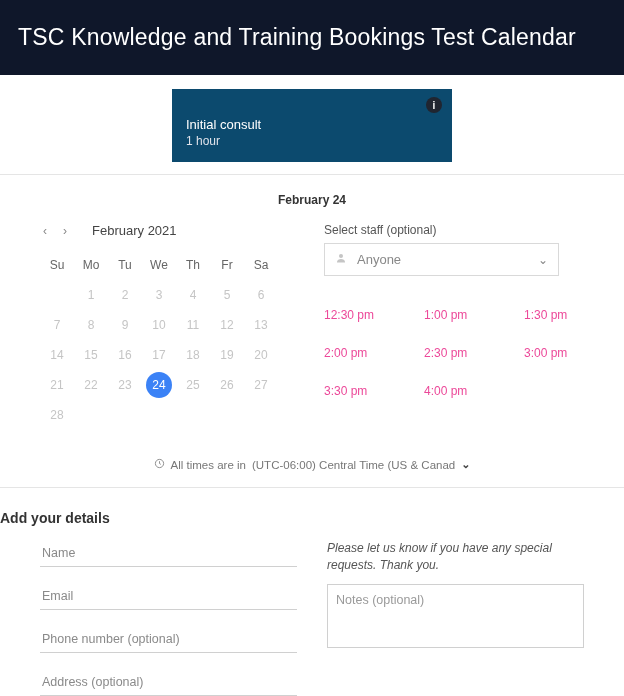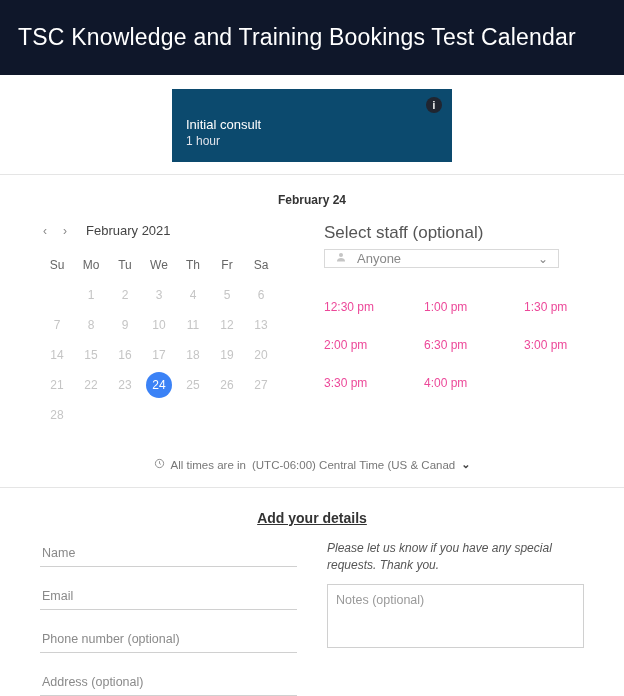--- a/index.html
+++ b/index.html
@@ -43,44 +43,44 @@
   .section-divider { border-top: 1px solid #e5e5e5; }
 
   .date-heading { text-align: center; font-weight: 600; font-size: 12px; color: #333; padding: 18px 0 10px 0; }
 
   .booking-row { display: flex; padding: 6px 20px 10px 40px; }
   .cal-col { width: 260px; }
   .slot-col { flex: 1; padding-left: 30px; }
 
   .cal-nav { display: flex; align-items: center; gap: 10px; margin-bottom: 12px; }
   .cal-nav .arrow { color: #888; font-size: 12px; cursor: pointer; width: 10px; text-align: center; }
-  .cal-nav .month-label { font-size: 13px; color: #444; margin-left: 6px; }
+  .cal-nav .month-label { font-size: 13px; color: #444; margin-left: 12px; }
 
   .cal-grid { }
   .cal-head, .cal-row { display: flex; }
   .cal-cell {
     width: 34px; height: 30px;
     display: flex; align-items: center; justify-content: center;
     font-size: 12px; color: #c5c5c5;
     cursor: default;
   }
   .cal-head .cal-cell { color: #666; font-size: 12px; }
   .cal-cell.avail { cursor: pointer; }
   .cal-cell.selected {
     background: #3b82f6;
     color: #fff;
     border-radius: 50%;
     width: 26px; height: 26px;
     margin: 2px 4px;
   }
 
-  .staff-label { font-size: 17px; color: #555; margin-bottom: 6px; }
+  .staff-label { font-size: 12px; color: #555; margin-bottom: 6px; }
   .staff-select {
     border: 1px solid #d9d9d9;
-    padding: 1px 10px;
+    padding: 8px 10px;
     display: flex; align-items: center;
     width: 235px;
     color: #888;
     font-size: 13px;
     cursor: pointer;
     margin-bottom: 28px;
   }
   .staff-select .person-icon { margin-right: 10px; color: #bfbfbf; }
   .staff-select .chev { margin-left: auto; color: #888; font-size: 12px; }
 
@@ -99,21 +99,21 @@
     color: #777;
     padding: 18px 0 16px 0;
     display: flex;
     justify-content: center;
     align-items: center;
     gap: 6px;
   }
   .tz-row .clock { font-size: 11px; }
   .tz-row .chev2 { font-size: 11px; font-weight: bold; color: #444; }
 
-  .details-heading { text-align: center; font-weight: 600; font-size: 14px; color: #333; padding: 22px 0 14px 0; text-decoration: underline; }
+  .details-heading { font-weight: 600; font-size: 14px; color: #333; padding: 22px 0 14px 0; }
 
   .details-row { display: flex; padding: 0 40px 20px 40px; gap: 30px; }
   .left-inputs { flex: 1; display: flex; flex-direction: column; gap: 16px; }
   .text-input {
     border: none;
     border-bottom: 1px solid #d0d0d0;
     padding: 6px 2px;
     font-size: 12.5px;
     color: #444;
     background: transparent;
@@ -233,21 +233,21 @@
         </span>
         <span>Anyone</span>
         <span class="chev">⌄</span>
       </div>
 
       <div class="slots-grid" id="slots-grid">
           <div class="slot">12:30 pm</div>
           <div class="slot">1:00 pm</div>
           <div class="slot">1:30 pm</div>
           <div class="slot">2:00 pm</div>
-          <div class="slot">6:30 pm</div>
+          <div class="slot">2:30 pm</div>
           <div class="slot">3:00 pm</div>
           <div class="slot">3:30 pm</div>
           <div class="slot">4:00 pm</div>
         </div>
     </div>
   </div>
 
   <div class="tz-row">
     <span class="clock">
       <svg width="11" height="11" viewBox="0 0 24 24" fill="none" stroke="#888" stroke-width="2">

